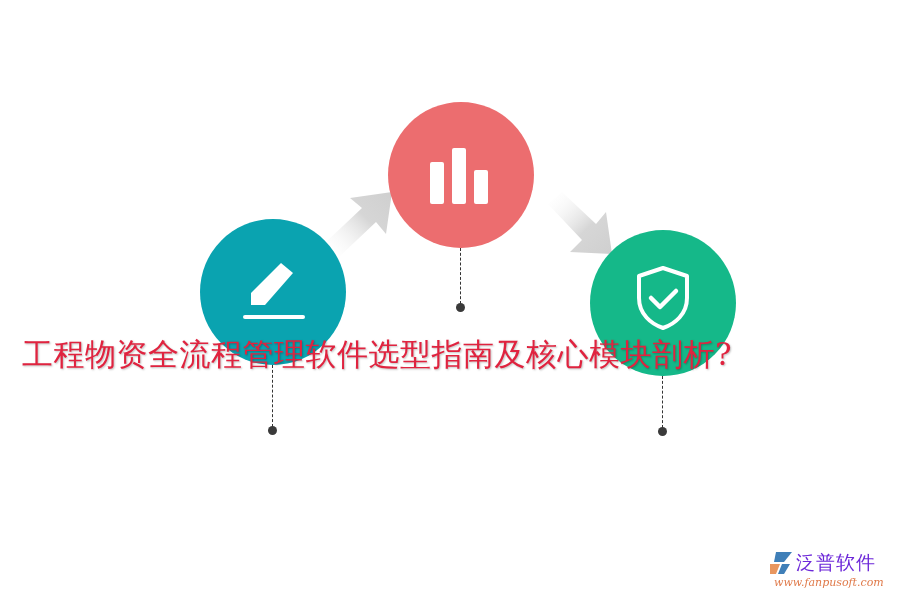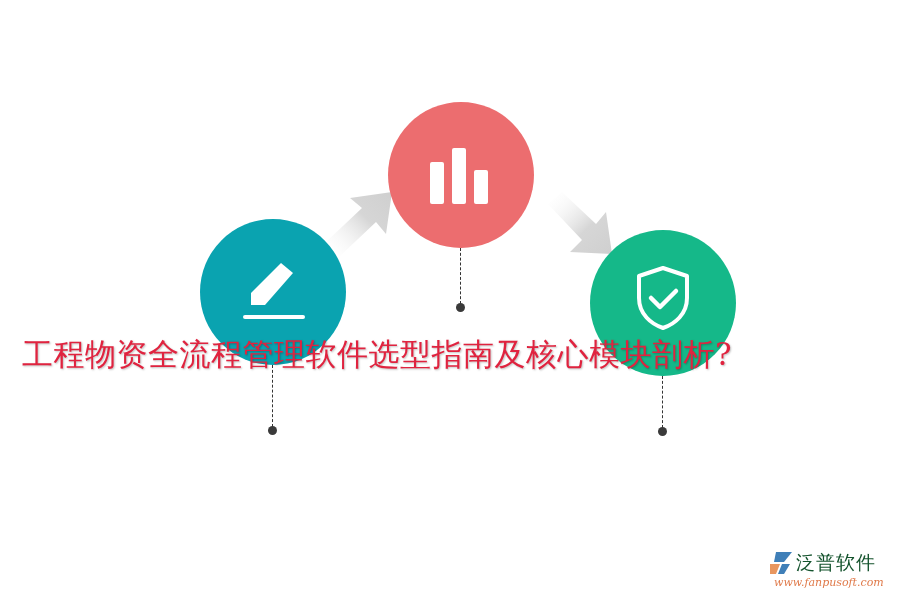--- a/index.html
+++ b/index.html
@@ -5,21 +5,21 @@
     html, body { margin:0; padding:0; }
     body { width:900px; height:600px; background:#ffffff; position:relative; overflow:hidden;
            font-family:"DejaVu Serif", serif; }
     .abs { position:absolute; }
     .circle { position:absolute; border-radius:50%; }
     .stem { position:absolute; width:0; border-left:1.5px dashed #333; }
     .dot { position:absolute; width:9px; height:9px; border-radius:50%; background:#3a3a3a; }
     .title { position:absolute; left:22px; top:326px; font-size:31px; color:#e0233f; letter-spacing:0.5px;
              white-space:nowrap; text-shadow:1px 1px 2px rgba(0,0,0,0.25); font-family:"DejaVu Serif", serif;margin-top:8px; }
     .logo { position:absolute; left:768px; top:550px; width:128px; height:46px; }
-    .logo-name { position:absolute; left:28px; top:0; font-size:19px; color:#14532d; font-family:"DejaVu Sans", sans-serif; letter-spacing:1px; }
+    .logo-name { position:absolute; left:28px; top:0; font-size:19px; color:#6d28d9; font-family:"DejaVu Sans", sans-serif; letter-spacing:1px; }
     .logo-url { position:absolute; left:6px; top:26px; font-size:11px; color:#e07a4a; font-family:"DejaVu Serif", serif;font-style:italic; }
   </style>
 </head>
 <body>
 
 <svg class="abs" style="left:318px;top:178px;" width="90" height="80" viewBox="0 0 90 80">
   <defs>
     <linearGradient id="g1" x1="0" y1="1" x2="1" y2="0">
       <stop offset="0" stop-color="#ffffff" stop-opacity="0"></stop>
       <stop offset="0.6" stop-color="#d6d6d6"></stop>

